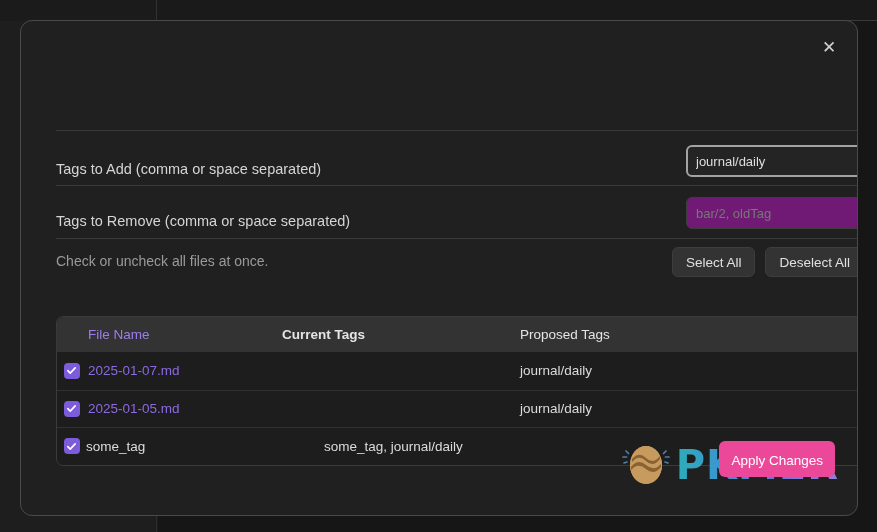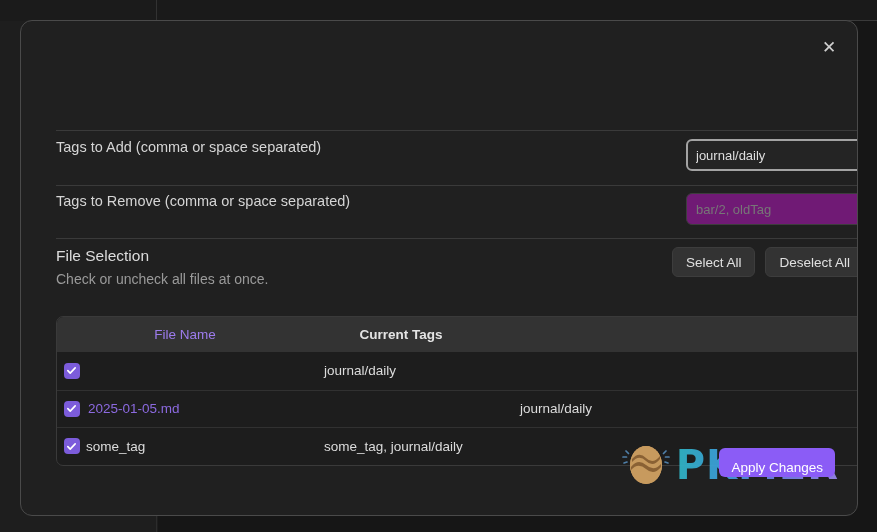--- a/index.html
+++ b/index.html
@@ -95,21 +95,21 @@
   .hr.a { top: 109px; }
   .hr.b { top: 164px; }
   .hr.c { top: 217px; }
 
   
   .setting-row {
     position: absolute;
     left: 35px;
     width: 808px;
     display: flex;
-    align-items: flex-start;
+    align-items: flex-end;
     justify-content: space-between;
   }
   .setting-row.r1 { top: 118px; height: 38px; }
   .setting-row.r2 { top: 172px; height: 36px; gap: 20px; }
   .setting-row.r3 { top: 226px; height: 44px; align-items: flex-start; }
 
   .setting-name {
     font-size: 14.5px;
     color: #d5d5d5;
   }
@@ -168,21 +168,20 @@
     background: #1d1d1d;
   }
   .trow {
     display: flex;
     align-items: center;
     height: 37.5px;
   }
   .thead {
     background: #333333;
     height: 35px;
-    text-align: center;
   }
   .tbody-row { border-top: 1px solid #313131; }
   .tbody-row.first { border-top: none; }
 
   .cell-check {
     width: 29px;
     display: flex;
     justify-content: center;
     align-items: center;
     flex: 0 0 29px;
@@ -211,26 +210,26 @@
     align-items: center;
     justify-content: center;
   }
   .checkbox svg { display: block; }
 
   
   .apply-btn {
     position: absolute;
     right: 22px;
     bottom: 38px;
-    background: #8b5cf6;
+    background: #ec4899;
     border: none;
     border-radius: 6px;
     color: #ffffff;
     font-size: 13.5px;
-    height: 29px;
+    height: 36px;
     padding: 12px 12px;
     cursor: pointer;
     font-family: "Liberation Sans", sans-serif;
     z-index: 5;
   }
 
   
   #watermark {
     position: absolute;
     right: 18px;
@@ -280,43 +279,44 @@
     <input class="text-input focused" type="text" value="journal/daily" placeholder="" style="">
   </div>
 
   <div class="setting-row r2">
     <div class="setting-name">Tags to Remove (comma or space separated)</div>
     <input class="text-input" type="text" placeholder="bar/2, oldTag" style="">
   </div>
 
   <div class="setting-row r3">
     <div>
-      <div class="setting-name heading">File Selection</div>
       <div class="setting-desc">Check or uncheck all files at once.</div>
     </div>
     <div class="btn-row">
       <button class="btn">Select All</button>
       <button class="btn">Deselect All</button>
     </div>
   </div>
 
   <div id="file-table">
     <div class="trow thead">
       <div class="th name cell-name" style="flex:0 0 225px;">File Name</div>
       <div class="th cur cell-cur">Current Tags</div>
+      <div class="th prop cell-prop">Proposed Tags</div>
     </div>
 
     <div class="trow tbody-row first">
       <div class="cell-check">
         <span class="checkbox">
           <svg width="11" height="11" viewBox="0 0 12 12">
               <path d="M2 6.2 L4.6 8.8 L10 3.2" stroke="#ffffff" stroke-width="1.8" fill="none" stroke-linecap="round" stroke-linejoin="round"></path>
             </svg>
         </span>
       </div>
+      <div class="td name cell-name">2025-01-07.md</div>
       <div class="td cell-cur"></div>
       <div class="td cell-prop">journal/daily</div>
     </div>
 
     <div class="trow tbody-row">
       <div class="cell-check">
         <span class="checkbox">
           <svg width="11" height="11" viewBox="0 0 12 12">
               <path d="M2 6.2 L4.6 8.8 L10 3.2" stroke="#ffffff" stroke-width="1.8" fill="none" stroke-linecap="round" stroke-linejoin="round"></path>
             </svg>

